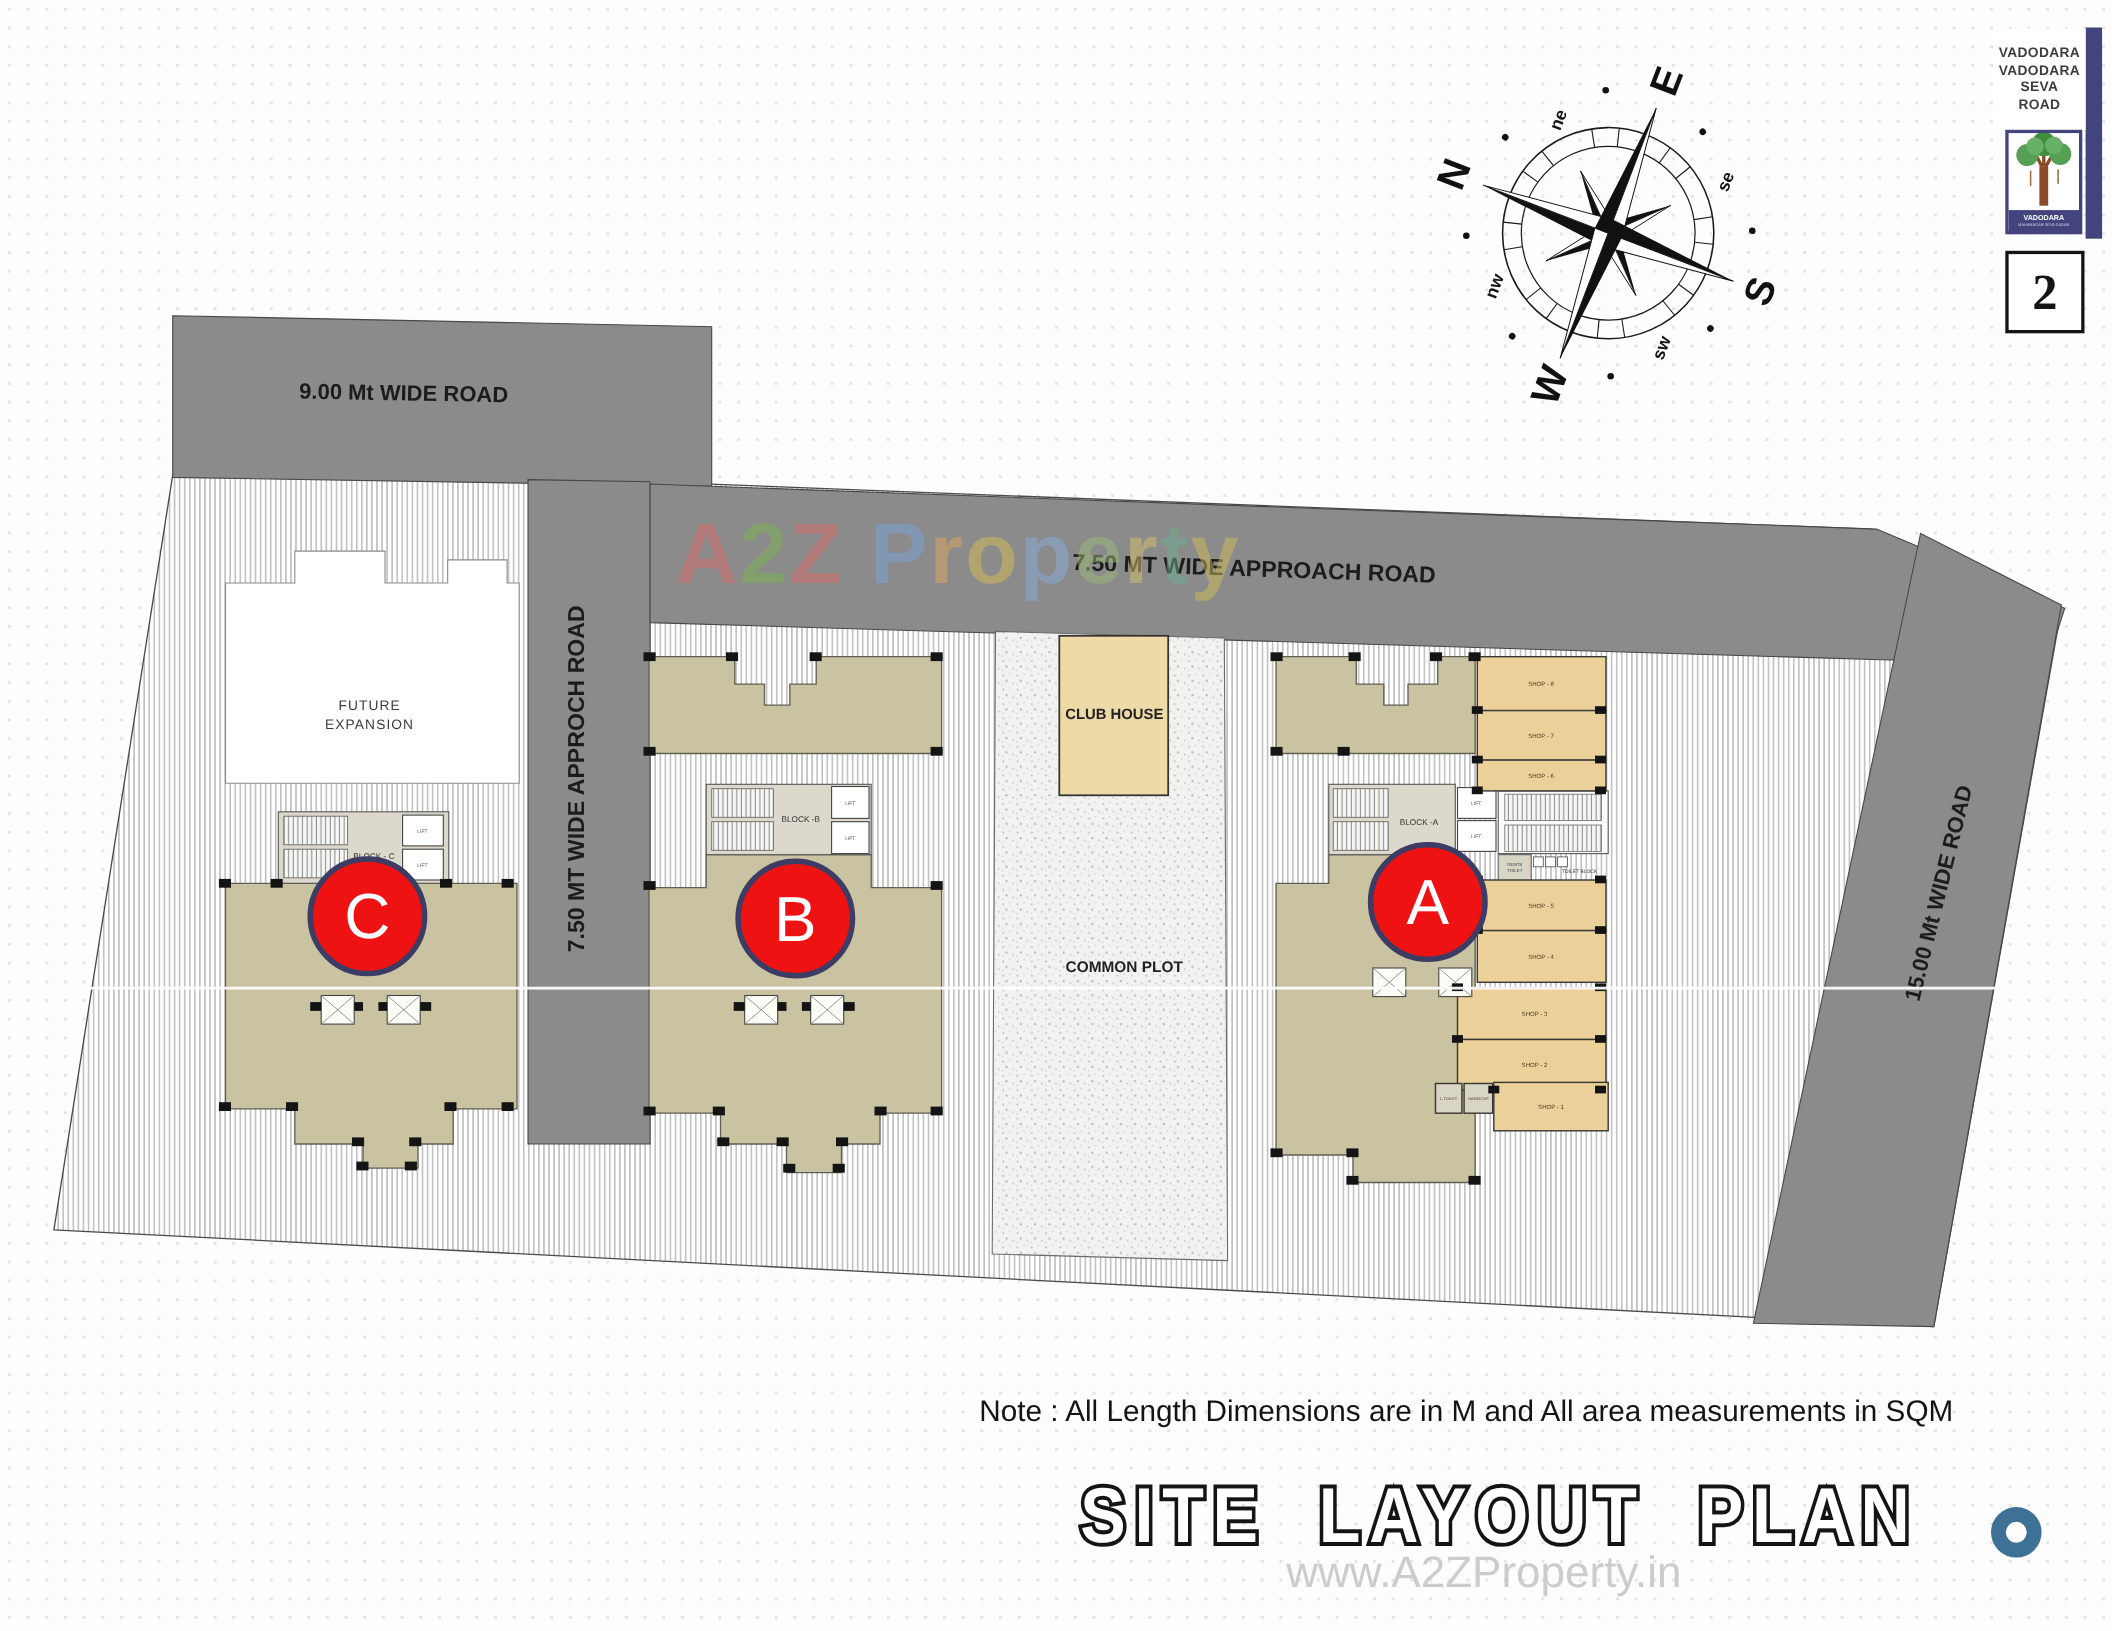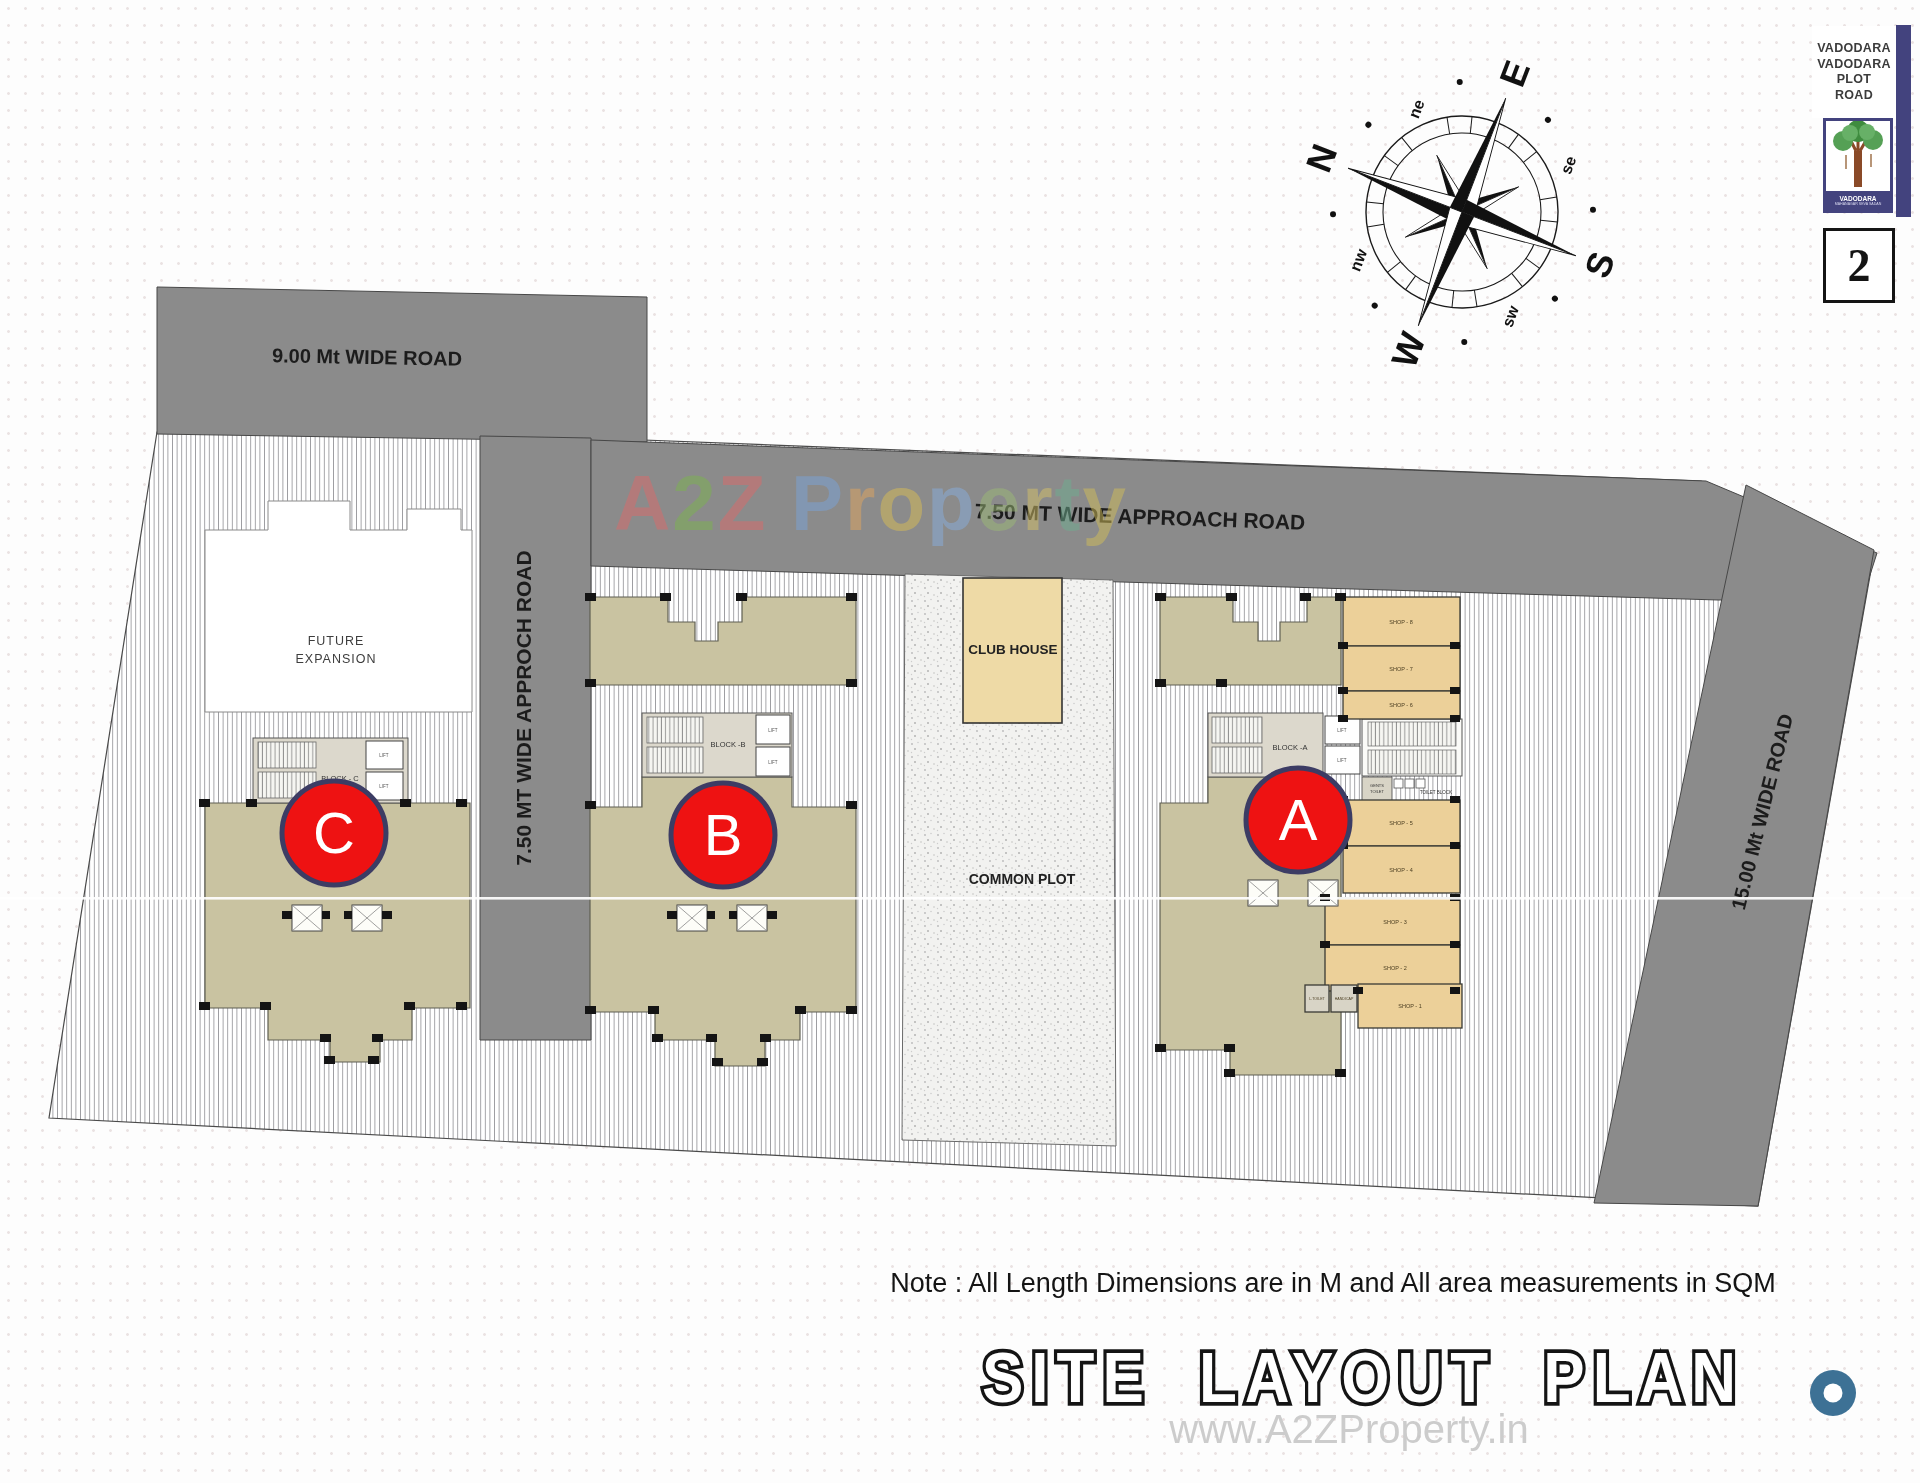--- a/index.html
+++ b/index.html
@@ -339,21 +339,21 @@
   <text x="1349" y="1443" font-size="40" text-anchor="middle" fill="#c4c4c4" opacity="0.85">www.A2ZProperty.in</text>
 
   <circle cx="1833" cy="1393" r="23" fill="#3d7195"></circle>
   <circle cx="1833" cy="1393" r="9.5" fill="#ffffff"></circle>
 </svg>
 
 <div class="abs blue-strip"></div>
 <div class="abs auth-box">
   <div>VADODARA</div>
   <div>VADODARA</div>
-  <div>PLOT</div>
+  <div>SEVA</div>
   <div>ROAD</div>
 </div>
 <div class="abs seal-box">
   <svg width="64" height="71">
     <rect x="28" y="30" width="8" height="36" fill="#8a4a28"></rect>
     <path d="M30,30 L22,14 M34,30 L42,16 M32,30 L32,10" stroke="#8a4a28" stroke-width="3" fill="none"></path>
     <circle cx="18" cy="18" r="11" fill="#4c944d8" opacity="0"></circle>
     <circle cx="17" cy="20" r="10" fill="#55a055"></circle>
     <circle cx="32" cy="10" r="11" fill="#3f8c3f"></circle>
     <circle cx="47" cy="19" r="10" fill="#55a055"></circle>

